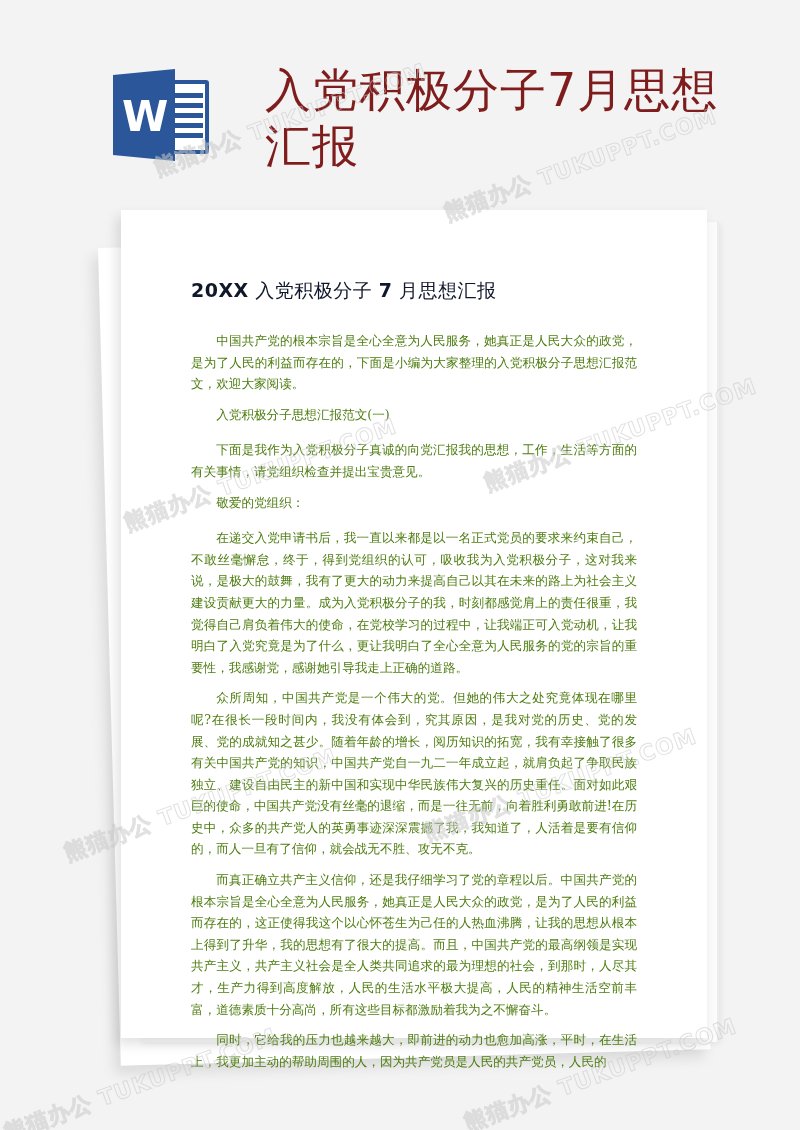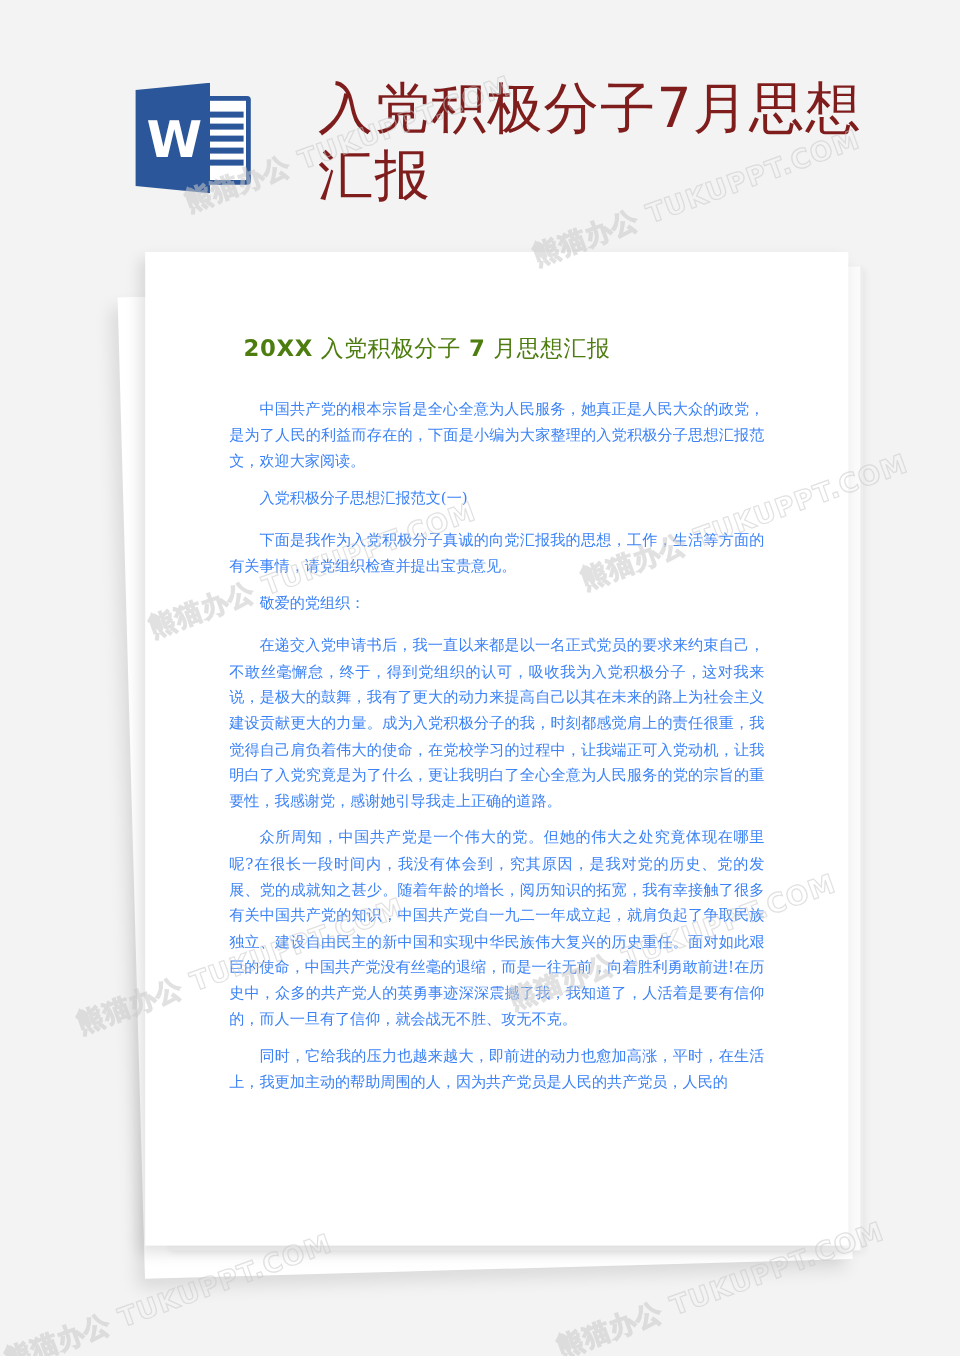--- a/index.html
+++ b/index.html
@@ -68,32 +68,32 @@
   }
   .doc-content {
     position: absolute;
     left: 70px;
     top: 68px;
     width: 446px;
   }
   .doc-title {
     font-family: "DejaVu Sans", "Liberation Sans", sans-serif;
     font-size: 19px;
-    color: #4d7c0f;
-    margin: 0 0 26px 12px;
+    color: #0f172a;
+    margin: 0 0 26px 0;
     font-weight: normal;
     letter-spacing: 0.5px;
   }
   .doc-title b {
     font-weight: bold;
   }
   .para {
     font-size: 12.6px;
     line-height: 21.6px;
-    color: #3b82f6;
+    color: #4d7c0f;
     text-indent: 2em;
     text-align: justify;
     margin: 0 0 9px 0;
     word-break: break-all;
   }
   .para.single {
     margin-bottom: 14px;
   }
 
   
@@ -141,20 +141,21 @@
 <div class="page-main">
   <div class="doc-content">
     <h1 class="doc-title"><b>20XX</b><span> 入党积极分子 </span><b>7</b><span> 月思想汇报</span></h1>
 
     <p class="para">中国共产党的根本宗旨是全心全意为人民服务，她真正是人民大众的政党，是为了人民的利益而存在的，下面是小编为大家整理的入党积极分子思想汇报范文，欢迎大家阅读。</p>
     <p class="para single">入党积极分子思想汇报范文(一)</p>
     <p class="para">下面是我作为入党积极分子真诚的向党汇报我的思想，工作，生活等方面的有关事情，请党组织检查并提出宝贵意见。</p>
     <p class="para single">敬爱的党组织：</p>
     <p class="para">在递交入党申请书后，我一直以来都是以一名正式党员的要求来约束自己，不敢丝毫懈怠，终于，得到党组织的认可，吸收我为入党积极分子，这对我来说，是极大的鼓舞，我有了更大的动力来提高自己以其在未来的路上为社会主义建设贡献更大的力量。成为入党积极分子的我，时刻都感觉肩上的责任很重，我觉得自己肩负着伟大的使命，在党校学习的过程中，让我端正可入党动机，让我明白了入党究竟是为了什么，更让我明白了全心全意为人民服务的党的宗旨的重要性，我感谢党，感谢她引导我走上正确的道路。</p>
     <p class="para">众所周知，中国共产党是一个伟大的党。但她的伟大之处究竟体现在哪里呢?在很长一段时间内，我没有体会到，究其原因，是我对党的历史、党的发展、党的成就知之甚少。随着年龄的增长，阅历知识的拓宽，我有幸接触了很多有关中国共产党的知识，中国共产党自一九二一年成立起，就肩负起了争取民族独立、建设自由民主的新中国和实现中华民族伟大复兴的历史重任。面对如此艰巨的使命，中国共产党没有丝毫的退缩，而是一往无前，向着胜利勇敢前进!在历史中，众多的共产党人的英勇事迹深深震撼了我，我知道了，人活着是要有信仰的，而人一旦有了信仰，就会战无不胜、攻无不克。</p>
+    <p class="para">而真正确立共产主义信仰，还是我仔细学习了党的章程以后。中国共产党的根本宗旨是全心全意为人民服务，她真正是人民大众的政党，是为了人民的利益而存在的，这正使得我这个以心怀苍生为己任的人热血沸腾，让我的思想从根本上得到了升华，我的思想有了很大的提高。而且，中国共产党的最高纲领是实现共产主义，共产主义社会是全人类共同追求的最为理想的社会，到那时，人尽其才，生产力得到高度解放，人民的生活水平极大提高，人民的精神生活空前丰富，道德素质十分高尚，所有这些目标都激励着我为之不懈奋斗。</p>
     <p class="para">同时，它给我的压力也越来越大，即前进的动力也愈加高涨，平时，在生活上，我更加主动的帮助周围的人，因为共产党员是人民的共产党员，人民的</p>
   </div>
 </div>
 
 <div class="watermark" style="left:150px; top:155px;">熊猫办公 TUKUPPT.COM</div>
 <div class="watermark" style="left:440px; top:200px;">熊猫办公 TUKUPPT.COM</div>
 <div class="watermark" style="left:120px; top:510px;">熊猫办公 TUKUPPT.COM</div>
 <div class="watermark" style="left:480px; top:470px;">熊猫办公 TUKUPPT.COM</div>
 <div class="watermark" style="left:60px; top:840px;">熊猫办公 TUKUPPT.COM</div>
 <div class="watermark" style="left:420px; top:820px;">熊猫办公 TUKUPPT.COM</div>

